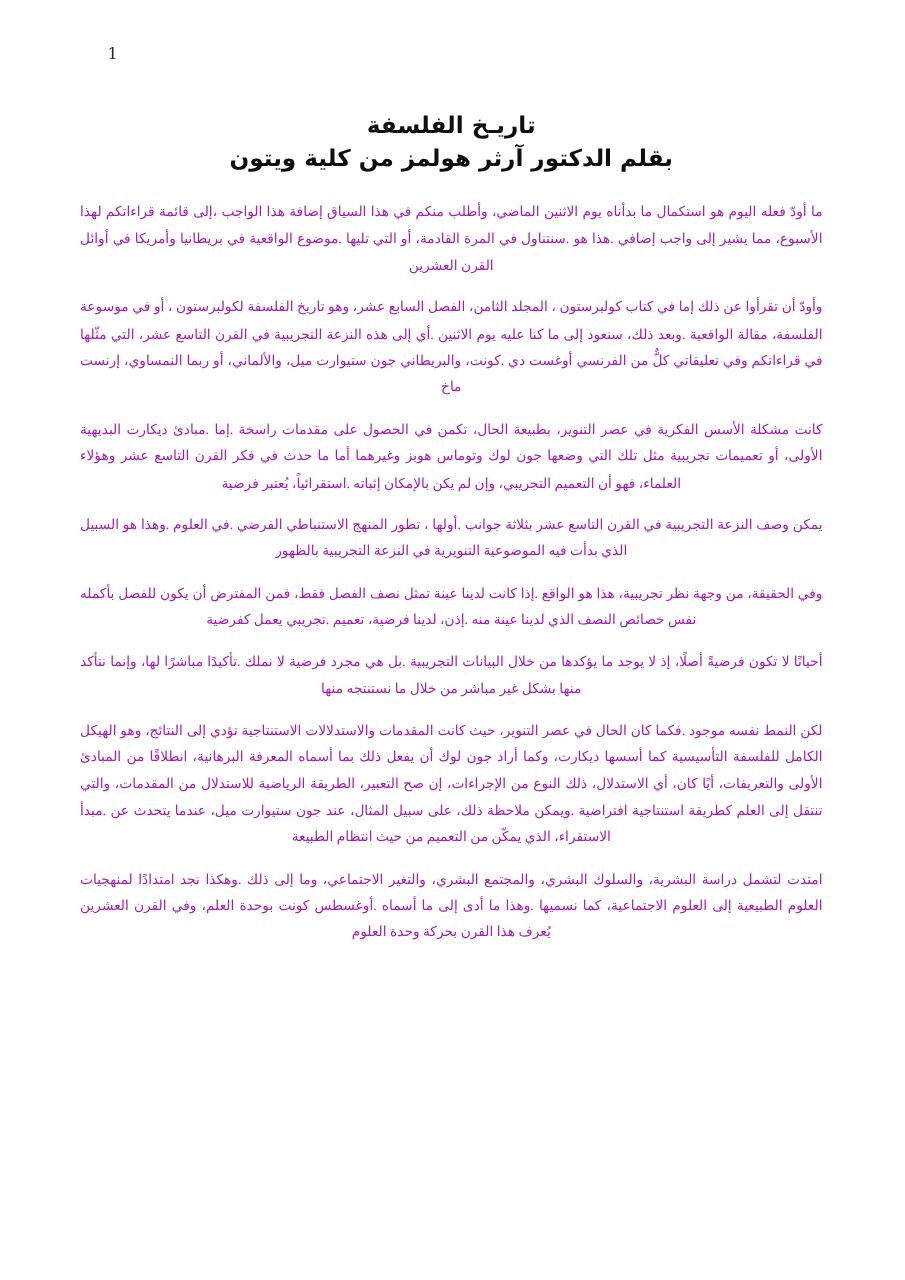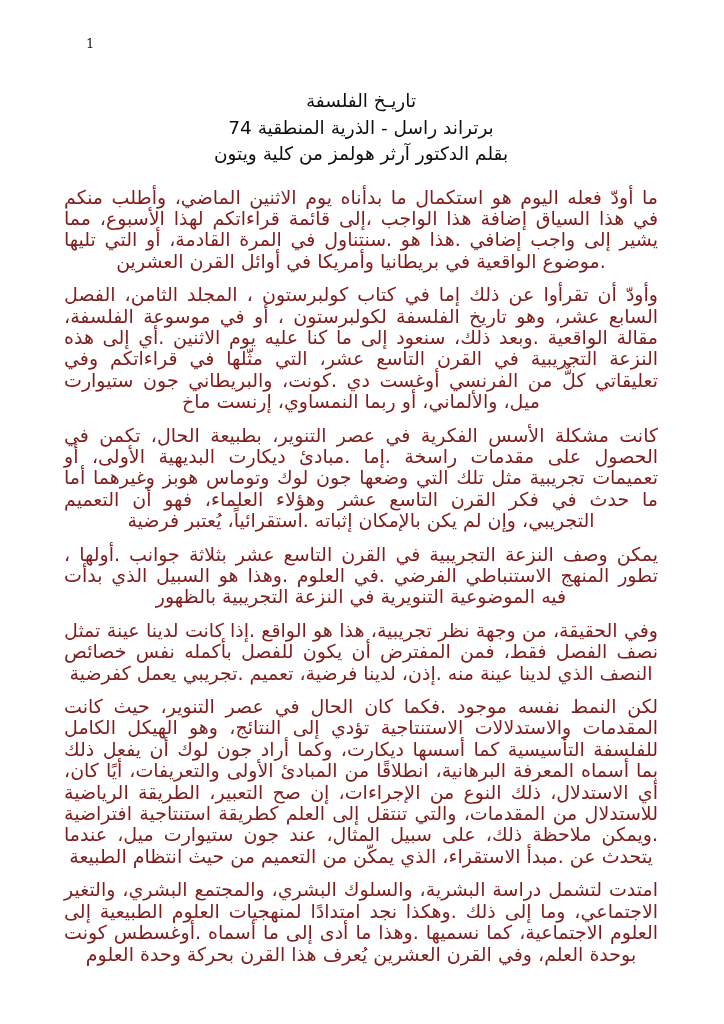--- a/index.html
+++ b/index.html
@@ -30,53 +30,54 @@
     position: absolute;
     top: 0;
     left: 64px;
     width: 594px;
     direction: rtl;
     unicode-bidi: embed;
   }
   .title-block {
     margin-top: 88px;
     text-align: center;
-    font-weight: normal;
+    font-weight: bold;
     font-size: 18.5px;
     line-height: 26.5px;
     color: #0f0f0f;
   }
   .body-text {
     margin-top: 19px;
   }
   p.para {
     margin: 0 0 12px 0;
-    font-size: 19px;
+    font-size: 11px;
     line-height: 21.4px;
     text-align: justify;
     text-align-last: center;
-    color: #7f1d1d;
+    color: #a21caf;
+    font-family: Liberation Serif, serif;
   }
 </style>
 </head>
 <body>
 
 <div class="page">
   <div class="page-number">1</div>
 
   <div class="content">
     <div class="title-block">
       <div>تاريـخ الفلسفة</div>
-      <div>برتراند راسل - الذرية المنطقية 74</div>
       <div>بقلم الدكتور آرثر هولمز من كلية ويتون</div>
     </div>
 
     <div class="body-text">
       <p class="para">ما أودّ فعله اليوم هو استكمال ما بدأناه يوم الاثنين الماضي، وأطلب منكم في هذا السياق إضافة هذا الواجب ،إلى قائمة قراءاتكم لهذا الأسبوع، مما يشير إلى واجب إضافي .هذا هو .سنتناول في المرة القادمة، أو التي تليها .موضوع الواقعية في بريطانيا وأمريكا في أوائل القرن العشرين</p>
       <p class="para">وأودّ أن تقرأوا عن ذلك إما في كتاب كولبرستون ، المجلد الثامن، الفصل السابع عشر، وهو تاريخ الفلسفة لكولبرستون ، أو في موسوعة الفلسفة، مقالة الواقعية .وبعد ذلك، سنعود إلى ما كنا عليه يوم الاثنين .أي إلى هذه النزعة التجريبية في القرن التاسع عشر، التي مثّلها في قراءاتكم وفي تعليقاتي كلٌّ من الفرنسي أوغست دي .كونت، والبريطاني جون ستيوارت ميل، والألماني، أو ربما النمساوي، إرنست ماخ</p>
       <p class="para">كانت مشكلة الأسس الفكرية في عصر التنوير، بطبيعة الحال، تكمن في الحصول على مقدمات راسخة .إما .مبادئ ديكارت البديهية الأولى، أو تعميمات تجريبية مثل تلك التي وضعها جون لوك وتوماس هوبز وغيرهما أما ما حدث في فكر القرن التاسع عشر وهؤلاء العلماء، فهو أن التعميم التجريبي، وإن لم يكن بالإمكان إثباته .استقرائياً، يُعتبر فرضية</p>
       <p class="para">يمكن وصف النزعة التجريبية في القرن التاسع عشر بثلاثة جوانب .أولها ، تطور المنهج الاستنباطي الفرضي .في العلوم .وهذا هو السبيل الذي بدأت فيه الموضوعية التنويرية في النزعة التجريبية بالظهور</p>
       <p class="para">وفي الحقيقة، من وجهة نظر تجريبية، هذا هو الواقع .إذا كانت لدينا عينة تمثل نصف الفصل فقط، فمن المفترض أن يكون للفصل بأكمله نفس خصائص النصف الذي لدينا عينة منه .إذن، لدينا فرضية، تعميم .تجريبي يعمل كفرضية</p>
+      <p class="para">أحيانًا لا تكون فرضيةً أصلًا، إذ لا يوجد ما يؤكدها من خلال البيانات التجريبية .بل هي مجرد فرضية لا نملك .تأكيدًا مباشرًا لها، وإنما نتأكد منها بشكل غير مباشر من خلال ما نستنتجه منها</p>
       <p class="para">لكن النمط نفسه موجود .فكما كان الحال في عصر التنوير، حيث كانت المقدمات والاستدلالات الاستنتاجية تؤدي إلى النتائج، وهو الهيكل الكامل للفلسفة التأسيسية كما أسسها ديكارت، وكما أراد جون لوك أن يفعل ذلك بما أسماه المعرفة البرهانية، انطلاقًا من المبادئ الأولى والتعريفات، أيًا كان، أي الاستدلال، ذلك النوع من الإجراءات، إن صح التعبير، الطريقة الرياضية للاستدلال من المقدمات، والتي تنتقل إلى العلم كطريقة استنتاجية افتراضية .ويمكن ملاحظة ذلك، على سبيل المثال، عند جون ستيوارت ميل، عندما يتحدث عن .مبدأ الاستقراء، الذي يمكّن من التعميم من حيث انتظام الطبيعة</p>
       <p class="para">امتدت لتشمل دراسة البشرية، والسلوك البشري، والمجتمع البشري، والتغير الاجتماعي، وما إلى ذلك .وهكذا نجد امتدادًا لمنهجيات العلوم الطبيعية إلى العلوم الاجتماعية، كما نسميها .وهذا ما أدى إلى ما أسماه .أوغسطس كونت بوحدة العلم، وفي القرن العشرين يُعرف هذا القرن بحركة وحدة العلوم</p>
     </div>
   </div>
 </div>
 
 </body></html>

